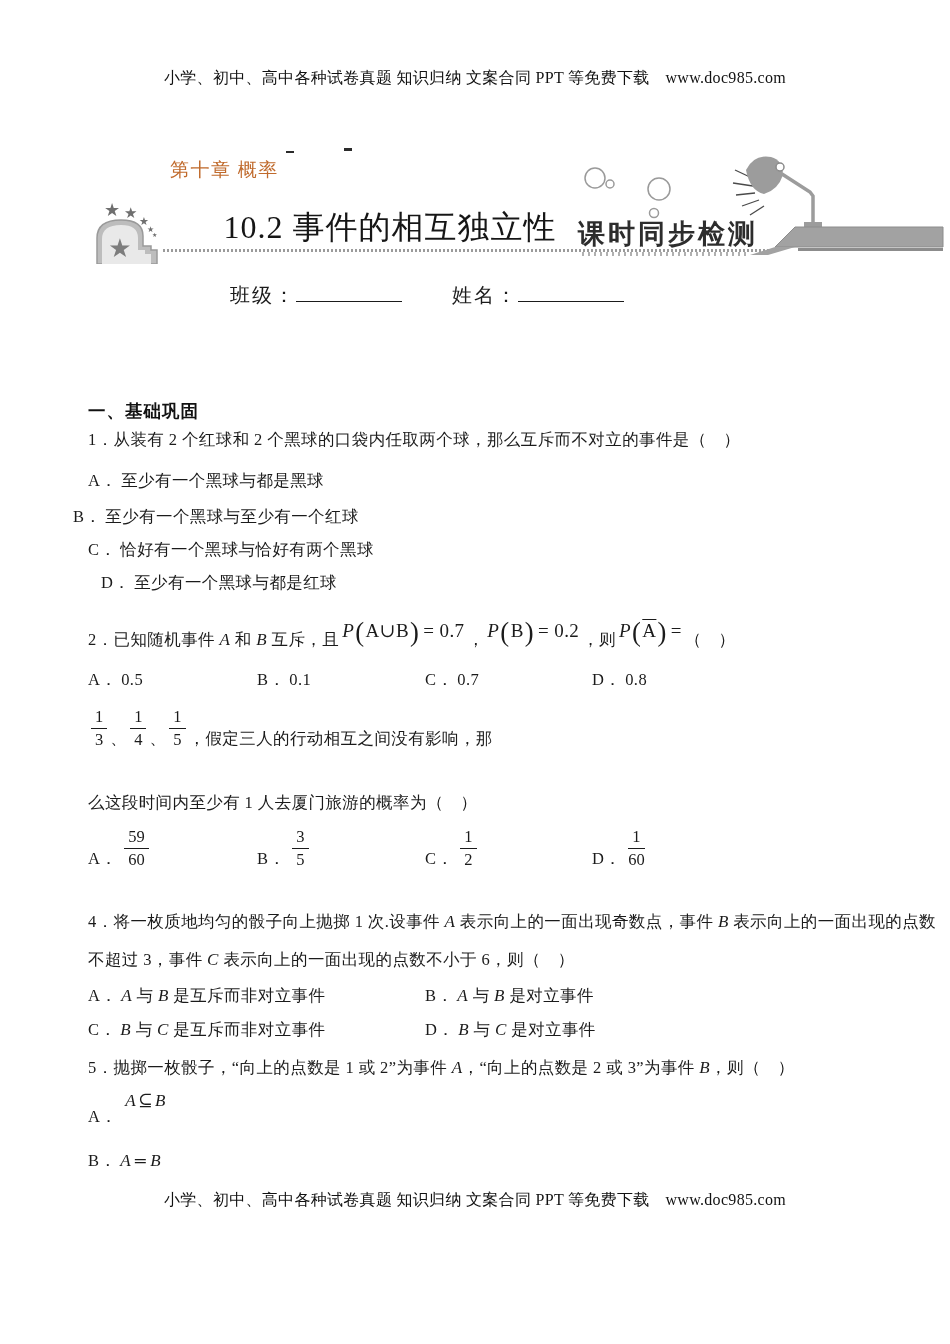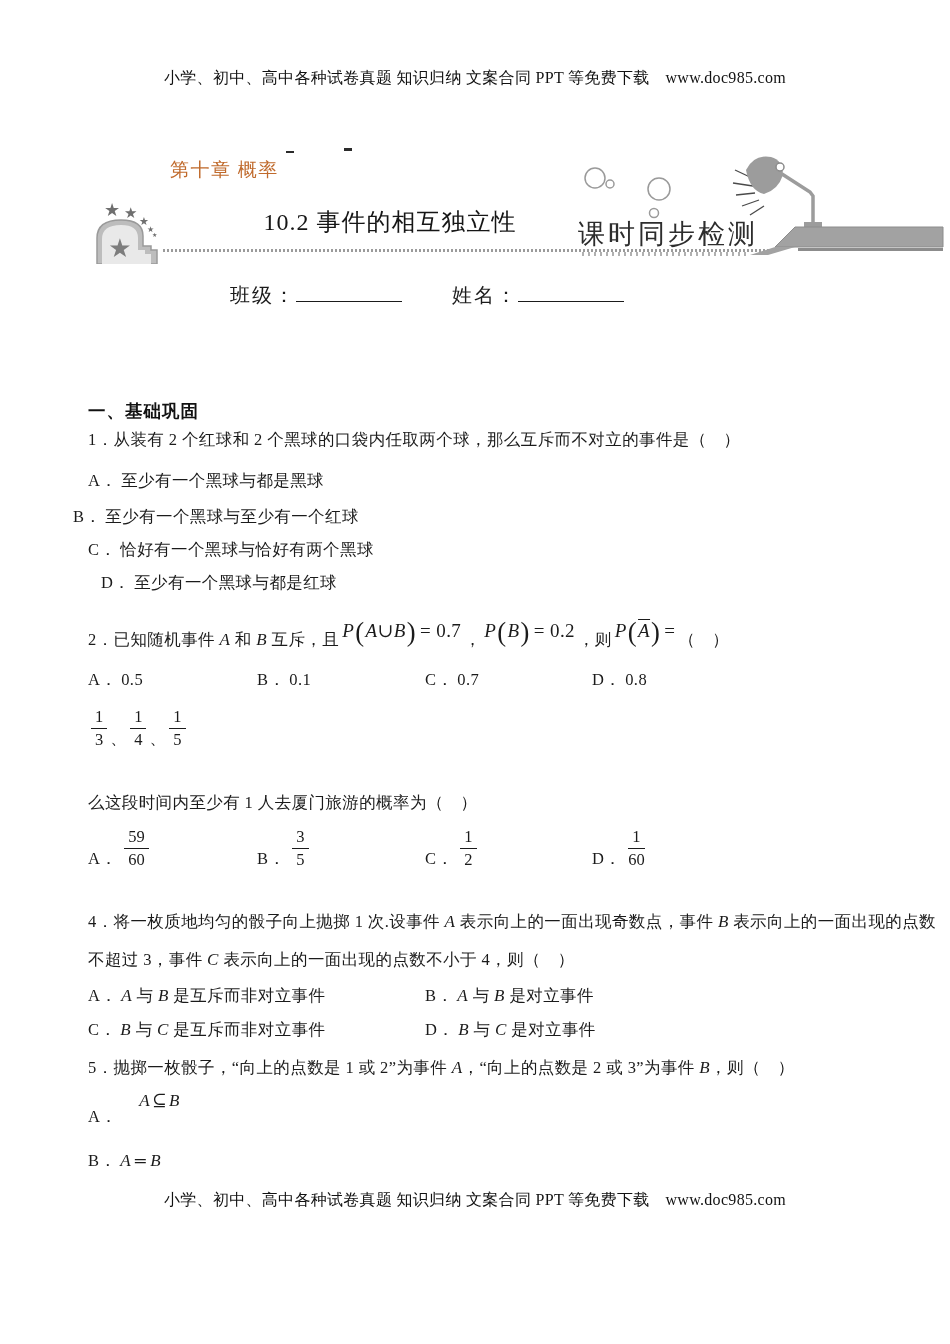--- a/index.html
+++ b/index.html
@@ -7,39 +7,39 @@
   body{width:950px;height:1344px;position:relative;font-family:"Liberation Serif",serif;color:#1b1b1b;overflow:hidden}
   .abs{position:absolute}
   .cn{font-size:16.5px;letter-spacing:.4px;line-height:1.25;white-space:nowrap}
   .v{font-style:italic;font-family:"Liberation Serif","DejaVu Serif",serif;font-size:17px}
   .center{left:0;width:950px;text-align:center}
   
   .promo{font-size:16px;color:#111;letter-spacing:.3px}
   .promo .site{margin-left:16px}
   
   .chapter{color:#c06a2c;font-size:19px;letter-spacing:1.5px}
-  .sheet-title{font-size:24px;letter-spacing:1px;color:#161616}
-  .stamp{font-size:27px;font-weight:normal;letter-spacing:3px;color:#2d2d2d}
+  .sheet-title{font-size:32px;letter-spacing:1px;color:#161616}
+  .stamp{font-size:27px;font-weight:bold;letter-spacing:3px;color:#2d2d2d}
   .stamp-dots{width:168px;height:4px;background:repeating-linear-gradient(90deg,#b0b0b0 0 2px,transparent 2px 6px)}
   .rule-dotted{width:615px;height:3px;background:repeating-linear-gradient(90deg,#9b9b9b 0 2px,transparent 2px 4px)}
   .dash{background:#2b2b2b}
   .trail-star{position:absolute;color:#6f6f6f;font-family:"DejaVu Sans",sans-serif;line-height:1}
   
   .fillline{font-size:20px;letter-spacing:2px;white-space:nowrap}
   .uline{display:inline-block;width:106px;height:22px;border-bottom:1.7px solid #1b1b1b;vertical-align:baseline}
   .gap{display:inline-block;width:50px}
   
   .sec{font-family:"Liberation Sans","DejaVu Sans",sans-serif;font-weight:bold;font-size:17.5px;letter-spacing:1px;color:#111}
   
   .optlabel{margin-right:4px}
   
   .formula{font-family:"Liberation Serif","DejaVu Serif",serif;font-size:19px;white-space:nowrap;position:relative;top:-8px;margin:0 3px}
   .formula .fn{font-style:italic}
   .formula .bp{font-size:140%;font-weight:300;vertical-align:-4px;padding:0 1px}
-  .formula .arg{font-style:italic}
+  .formula .arg{}
   .formula .rhs{padding-left:3px}
   .ol{text-decoration:overline}
   
   .fracrow{display:flex;align-items:flex-end;white-space:nowrap}
   .frac{display:inline-flex;flex-direction:column;align-items:center;font-size:16.5px;line-height:1.2;font-family:"Liberation Serif",serif;margin:0 3px}
   .frac .num{padding:0 4px 1px;border-bottom:1.6px solid #1b1b1b}
   .frac .den{padding-top:1px}
   .q5op{font-family:"DejaVu Serif",serif;font-style:normal;padding:0 2px}
 </style>
 </head>
@@ -125,20 +125,21 @@
   <span class="cn">、</span>
   <span class="frac">
       <span class="num">1</span>
       <span class="den">4</span>
     </span>
   <span class="cn">、</span>
   <span class="frac">
       <span class="num">1</span>
       <span class="den">5</span>
     </span>
+  <span class="cn">，假定三人的行动相互之间没有影响，那</span>
 </div>
 <div class="abs cn" style="top:793px;left:88px">么这段时间内至少有 1 人去厦门旅游的概率为（　）</div>
 <div class="abs fracrow" style="top:826px;left:88px;height:44px">
     <span class="cn optlabel">A．</span>
     <span class="frac">
       <span class="num">59</span>
       <span class="den">60</span>
     </span>
   </div>
 <div class="abs fracrow" style="top:826px;left:257px;height:44px">
@@ -157,32 +158,32 @@
   </div>
 <div class="abs fracrow" style="top:826px;left:592px;height:44px">
     <span class="cn optlabel">D．</span>
     <span class="frac">
       <span class="num">1</span>
       <span class="den">60</span>
     </span>
   </div>
 
 <div class="abs" style="top:903px;left:88px;width:848px;font-size:16.5px;letter-spacing:.4px;line-height:38px;text-align:justify">
-  <span>4．将一枚质地均匀的骰子向上抛掷 1 次.设事件 </span><span class="v">A</span><span> 表示向上的一面出现奇数点，事件 </span><span class="v">B</span><span> 表示向上的一面出现的点数不超过 3，事件 </span><span class="v">C</span><span> 表示向上的一面出现的点数不小于 4，则（　）</span>
+  <span>4．将一枚质地均匀的骰子向上抛掷 1 次.设事件 </span><span class="v">A</span><span> 表示向上的一面出现奇数点，事件 </span><span class="v">B</span><span> 表示向上的一面出现的点数不超过 3，事件 </span><span class="v">C</span><span> 表示向上的一面出现的点数不小于 6，则（　）</span>
 </div>
 <div class="abs cn" style="top:985px;left:88px"><span class="optlabel">A．</span><span class="v">A</span><span> 与 </span><span class="v">B</span><span> 是互斥而非对立事件</span></div>
 <div class="abs cn" style="top:985px;left:425px"><span class="optlabel">B．</span><span class="v">A</span><span> 与 </span><span class="v">B</span><span> 是对立事件</span></div>
 <div class="abs cn" style="top:1019px;left:88px"><span class="optlabel">C．</span><span class="v">B</span><span> 与 </span><span class="v">C</span><span> 是互斥而非对立事件</span></div>
 <div class="abs cn" style="top:1019px;left:425px"><span class="optlabel">D．</span><span class="v">B</span><span> 与 </span><span class="v">C</span><span> 是对立事件</span></div>
 
 <div class="abs cn" style="top:1057px;left:88px">
   <span>5．抛掷一枚骰子，“向上的点数是 1 或 2”为事件 </span><span class="v">A</span><span>，“向上的点数是 2 或 3”为事件 </span><span class="v">B</span><span>，则（　）</span>
 </div>
 <div class="abs cn" style="top:1090px;left:88px">
-  <span class="optlabel" style="position:relative;top:16px">A．</span><span style="margin-left:18px;font-size:17.5px"><span class="v">A</span><span class="q5op">⊆</span><span class="v">B</span></span>
+  <span class="optlabel" style="position:relative;top:16px">A．</span><span style="margin-left:4px;font-size:17.5px"><span class="v">A</span><span class="q5op">⊆</span><span class="v">B</span></span>
 </div>
 <div class="abs cn" style="top:1150px;left:88px">
   <span class="optlabel">B．</span><span style="margin-left:0;font-size:17.5px"><span class="v">A</span><span class="q5op">=</span><span class="v">B</span></span>
 </div>
 
 <div class="abs center promo" style="top:1190px">
   <span>小学、初中、高中各种试卷真题 知识归纳 文案合同 PPT 等免费下载</span><span class="site">www.doc985.com</span>
 </div>
 
 </body></html>

